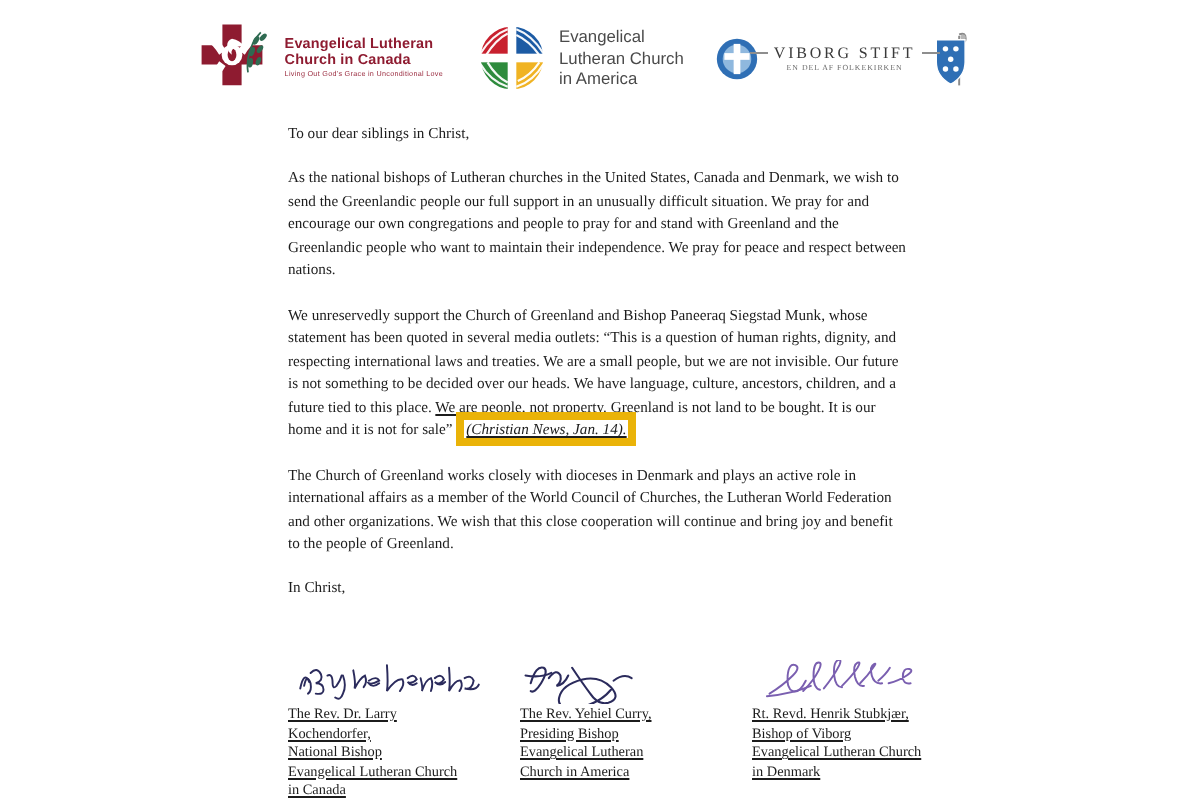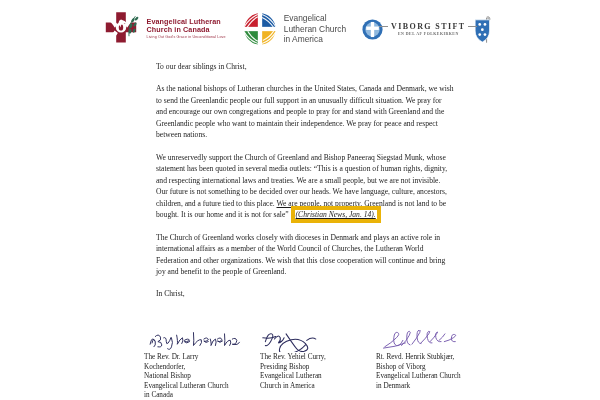--- a/index.html
+++ b/index.html
@@ -15,21 +15,20 @@
     color: #1c1c1c;
     position: relative;
   }
 
   .page {
     width: 582px;
     height: 400px;
     position: relative;
     background: #fff;
     box-sizing: border-box;
-    padding-left: 12px;
   }
 
   
   .letterhead {
     display: flex;
     align-items: center;
     justify-content: center;
     gap: 16px;
     padding: 12px 0 6px 0;
     height: 52px;
@@ -89,21 +88,20 @@
     gap: 5px;
   }
   .viborg-circle {
     width: 21px;
     height: 21px;
     flex: 0 0 21px;
   }
   .viborg-words {
     text-align: center;
     font-family: "Liberation Serif", "DejaVu Serif", serif;
-    font-weight: bold;
   }
   .viborg-title {
     font-size: 8px;
     letter-spacing: 1.4px;
     color: #3a3a3a;
     white-space: nowrap;
     position: relative;
     padding: 0 3px;
   }
   .viborg-title::before,
@@ -168,20 +166,21 @@
     position: absolute;
     left: 144px;
     right: 100px;
     top: 330px;
     display: flex;
     gap: 10px;
   }
   .sig-col {
     flex: 1 1 0;
     min-width: 0;
+    text-decoration: underline;
   }
   .sig-img {
     height: 22px;
     margin-bottom: 1px;
   }
   .sig-name {
     font-size: 7.2px;
     line-height: 1.32;
   }
 

